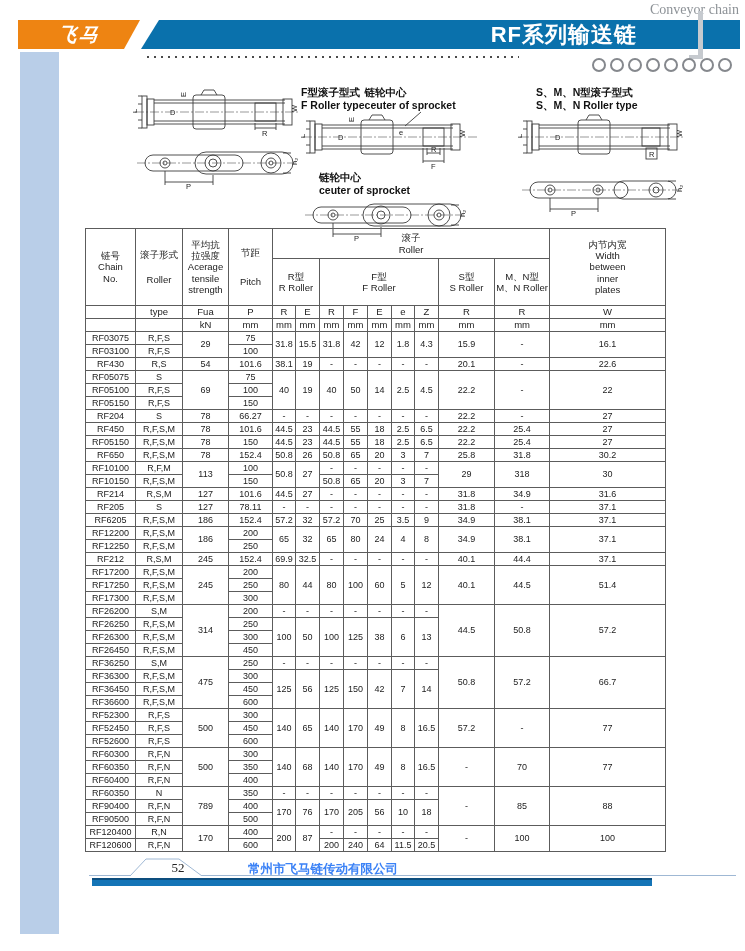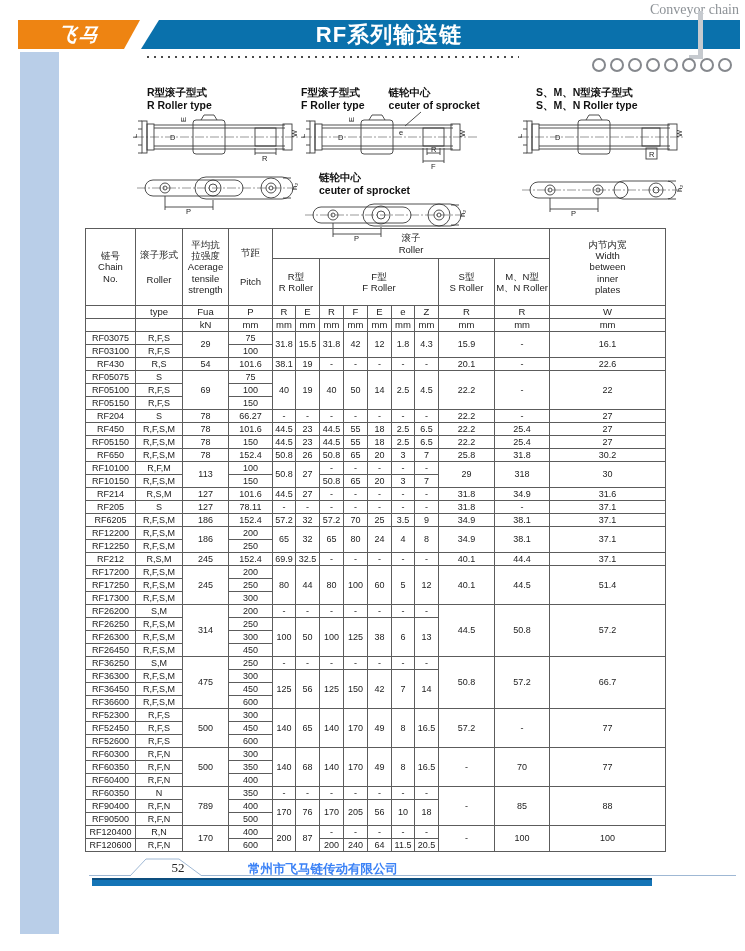--- a/index.html
+++ b/index.html
@@ -11,40 +11,40 @@
   
   .corner-label { position:absolute; top:2px; left:0; right:6px; text-align:right;
     font-family:"Liberation Serif", serif; font-size:14px; color:#8d9297; }
   .band-orange { position:absolute; left:18px; top:20px; width:122px; height:29px;
     background:#ee8412; clip-path:polygon(0 0,100% 0,calc(100% - 16px) 100%,0 100%);
     display:flex; align-items:center; justify-content:center; }
   .logo-text { color:#fff; font-size:19px; font-weight:bold; font-style:italic;
     transform:skewX(-8deg); letter-spacing:2px; }
   .band-blue { position:absolute; left:141px; top:20px; width:599px; height:29px;
     background:#0a71ac; clip-path:polygon(18px 0,100% 0,100% 100%,0 100%);
-    display:flex; align-items:center; justify-content:center; padding-right:103px; box-sizing:border-box; }
+    display:flex; align-items:center; justify-content:flex-end; padding-right:103px; box-sizing:border-box; }
   .series-title { color:#ffffff; font-size:22px; font-weight:bold; letter-spacing:1px; }
   .dotted-line { position:absolute; left:147px; top:56px; width:372px; height:2px;
     background:repeating-linear-gradient(90deg,#4a4a4a 0 2px,transparent 2px 7px); }
   .bracket-v { position:absolute; left:698px; top:11px; width:5px; height:46px; background:#c6cacf; }
   .bracket-foot { position:absolute; left:689px; top:55px; width:14px; height:4px; background:#c6cacf; }
   .circles-row { position:absolute; left:592px; top:58px; display:flex; gap:4px; }
   .circles-row span { width:10px; height:10px; border:2px solid #85888d; border-radius:50%; background:#fff; }
   .left-bar { position:absolute; left:20px; top:52px; width:39px; height:882px; background:#b9cee8; }
 
   
   .diagrams { position:absolute; left:133px; top:86px; width:585px; display:flex; }
   .diag { display:flex; flex-direction:column; }
   .diag-r { width:168px; }
   .diag-f { width:187px; }
   .diag-s { width:230px; }
   .diag-title { font-size:10.5px; font-weight:bold; line-height:1.2; color:#111; }
   .diag-r .diag-title { padding-left:14px; }
   .diag-s .diag-title { padding-left:48px; }
-  .f-title-row { display:flex; gap:24px; }
+  .f-title-row { display:flex; gap:0; }
   .sprocket-note { font-size:10.5px; font-weight:bold; line-height:1.2; color:#111; }
   .diag svg { display:block; }
   .dwg { stroke:#3c3c3c; fill:none; stroke-width:0.9; }
   .cl  { stroke:#555; stroke-width:0.6; }
   .dimtext { font-size:7.5px; fill:#222; font-family:"Liberation Sans",sans-serif; }
   .f-mid { margin:2px 0 0 18px; }
 
   
   .spec-table { position:absolute; left:85px; top:228px; width:581px;
     border-collapse:collapse; table-layout:fixed; }
@@ -95,24 +95,20 @@
       <span></span>
       <span></span>
       <span></span>
       <span></span>
   </div>
   <div class="left-bar"></div>
 
   <div class="diagrams">
 
     <div class="diag diag-r">
-      <div class="diag-title">
-        <div>R型滚子型式</div>
-        <div>R Roller type</div>
-      </div>
       <svg viewBox="0 0 168 50" width="168" height="50">
         <line class="cl" x1="2" y1="26" x2="166" y2="26" stroke-dasharray="9 2 2 2"></line>
         <g class="dwg">
           <line x1="5" y1="10" x2="9" y2="10"></line>
             <line x1="5" y1="18" x2="9" y2="18"></line>
           <line x1="5" y1="34" x2="9" y2="34"></line>
             <line x1="5" y1="42" x2="9" y2="42"></line>
           <rect x="9" y="10" width="5" height="32"></rect>
             <rect x="14" y="13" width="7" height="26"></rect>
           <line x1="21" y1="14" x2="152" y2="14"></line>

